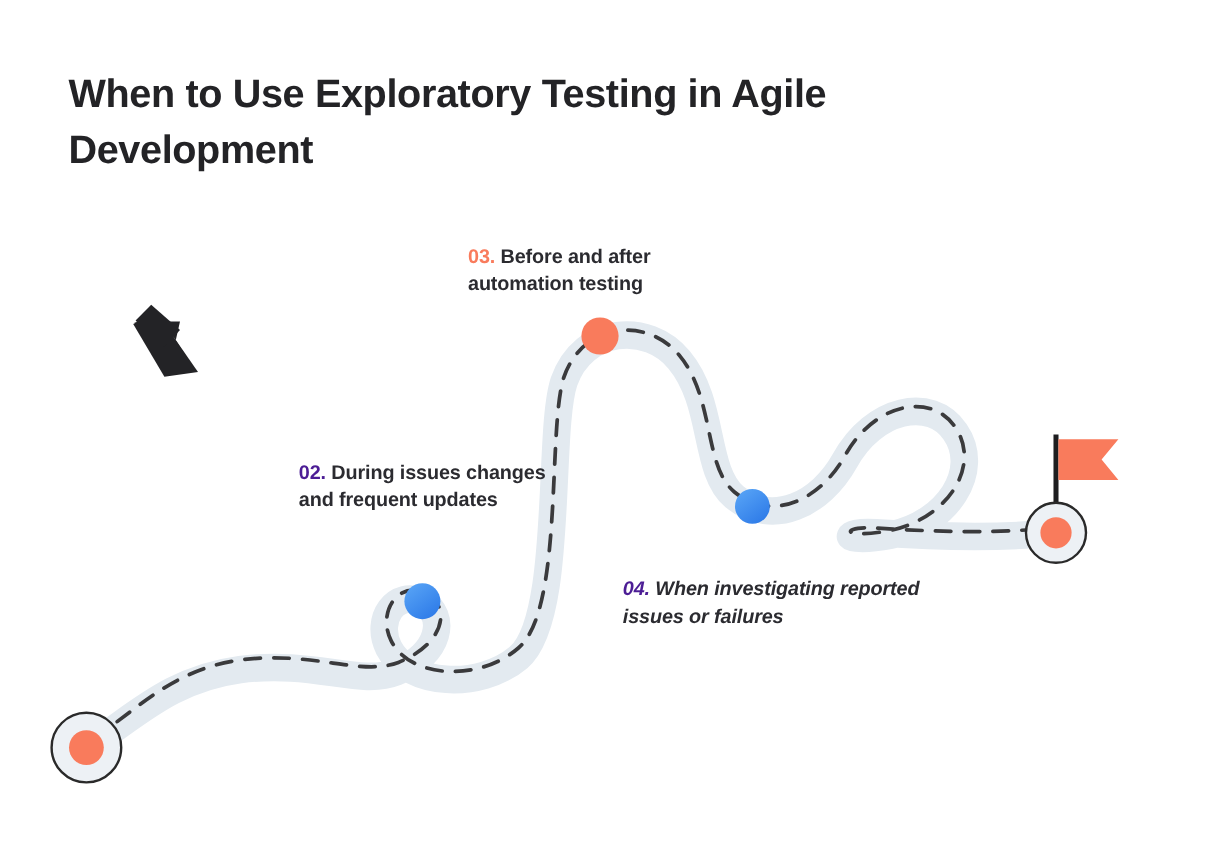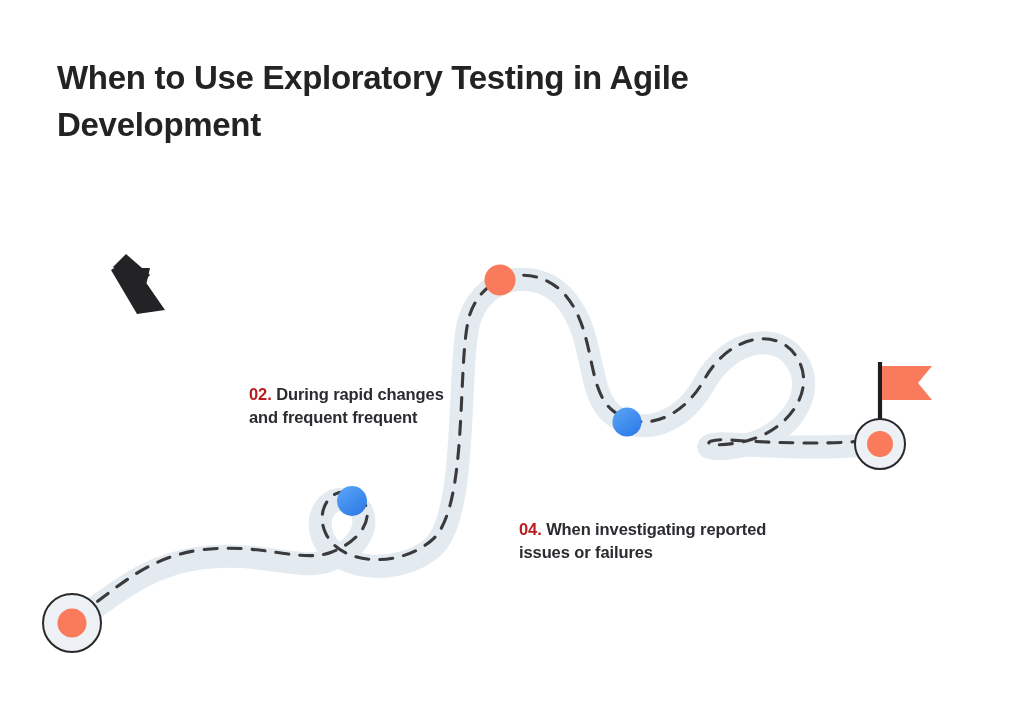--- a/index.html
+++ b/index.html
@@ -19,26 +19,26 @@
 
   #roadmap { position:absolute; left:0; top:0; width:1024px; height:714px; }
 
   .label {
     position:absolute;
     font-size:16.5px; font-weight:bold; line-height:1.42;
     color:#2b2b30; letter-spacing:-0.1px;
   }
   .label .num { font-weight:bold; }
   .num-orange { color:#F97B5C; }
-  .num-blue   { color:#b91c1c; }
+  .num-blue   { color:#4c1d95; }
 
   #lbl1 { left:125px; top:598px; width:250px; }
   #lbl2 { left:249px; top:383px; width:210px; }
   #lbl3 { left:390px; top:203px; width:230px; }
-  #lbl4 { left:519px; top:518px; width:255px; }
+  #lbl4 { left:519px; top:480px; width:255px;font-style:italic; }
   #lbl5 { left:820px; top:513px; width:190px; }
 </style>
 </head>
 <body>
 
 <div id="canvas">
 
   <h1 id="title">When to Use Exploratory Testing in Agile Development</h1>
 
   <svg id="roadmap" viewBox="0 0 1024 714">
@@ -114,23 +114,27 @@
       <path d="M 113 268 L 135 262 L 128 281 L 163 308 L 140 312 L 150 268 Z
                M 112 269 L 133 263 L 163 309 L 139 313 Z" fill="#232326"></path>
       <path d="M 111 270 L 131 261 L 165 310 L 137 314 Z" fill="#232326"></path>
       <path d="M 113 267 L 126 254 L 150 275 L 137 289 Z" fill="#232326"></path>
     </g>
   </svg>
 
 
   <div class="label" id="lbl2">
     <span class="num num-blue">02.</span>
-    <span>During rapid changes and frequent frequent</span>
+    <span>During issues changes and frequent updates</span>
   </div>
 
+  <div class="label" id="lbl3">
+    <span class="num num-orange">03.</span>
+    <span>Before and after automation testing</span>
+  </div>
 
   <div class="label" id="lbl4">
     <span class="num num-blue">04.</span>
     <span>When investigating reported issues or failures</span>
   </div>
 
 
 </div>
 
 </body></html>

